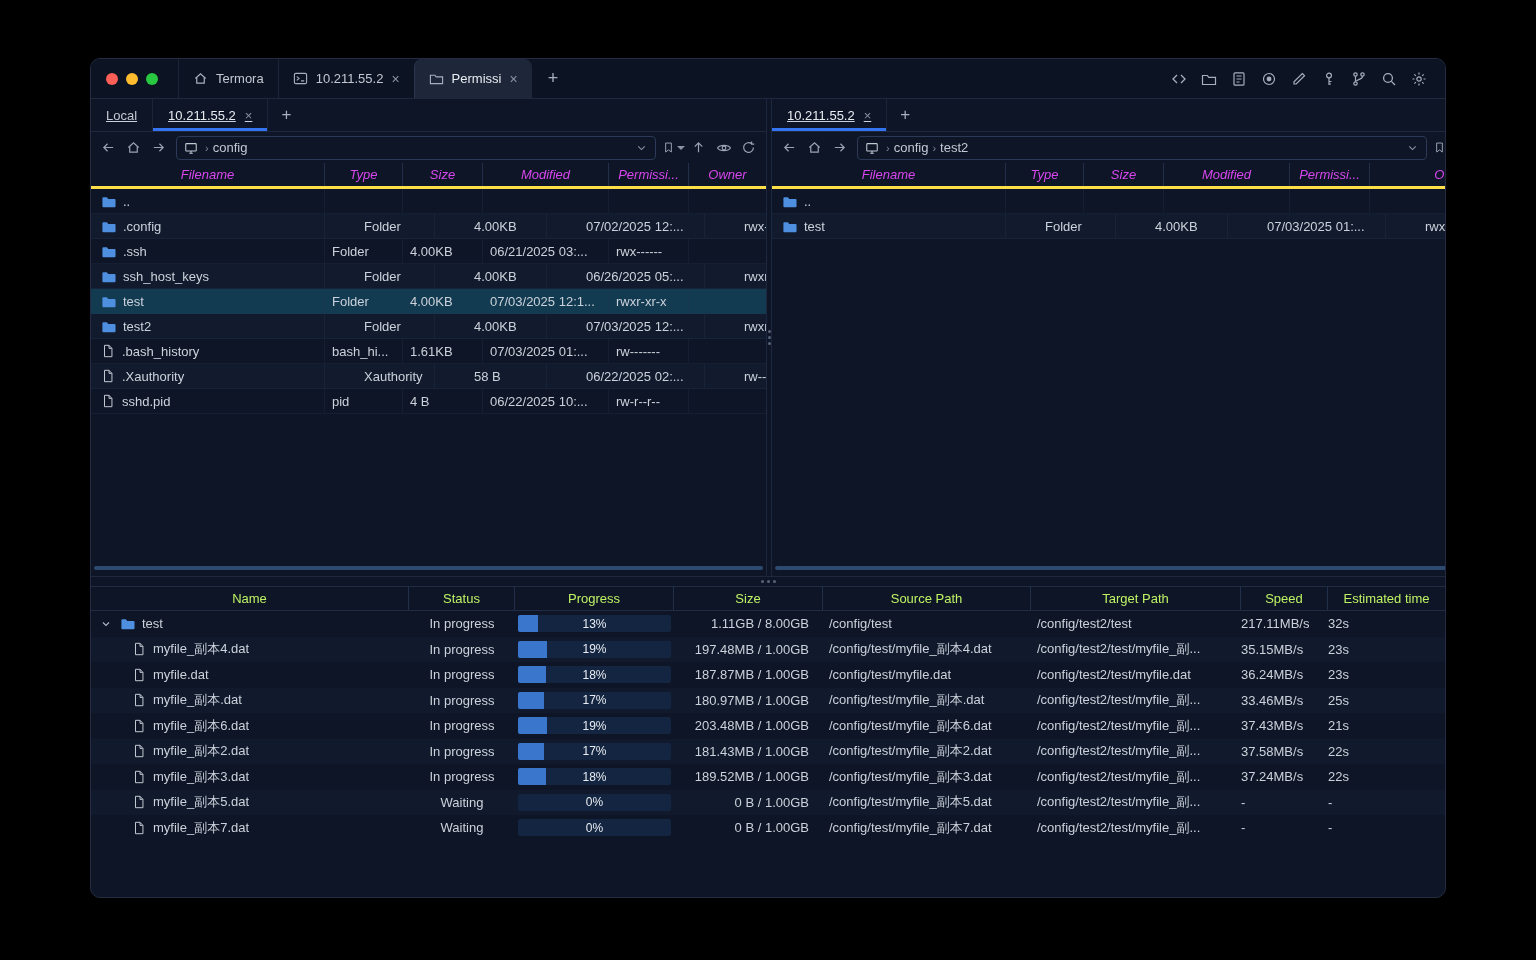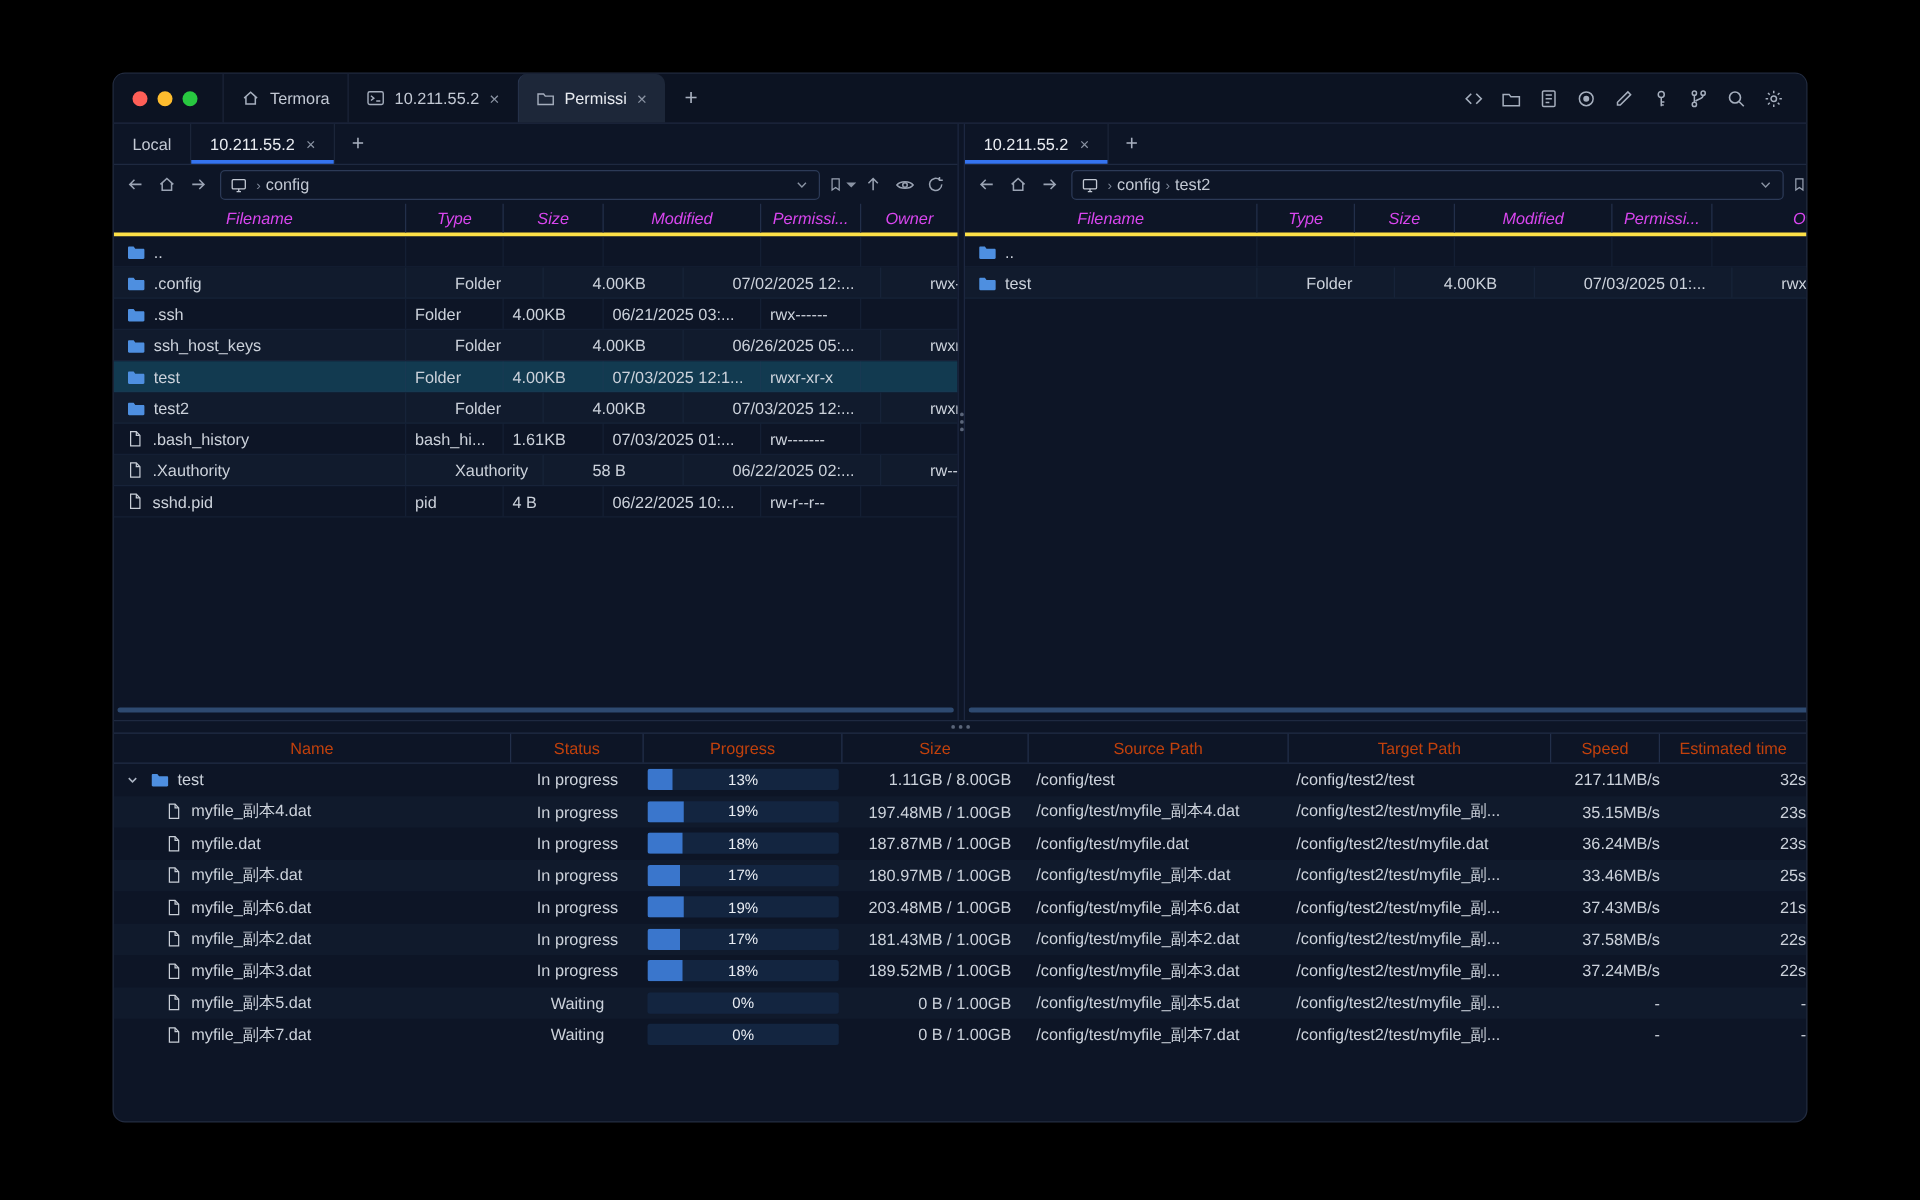--- a/index.html
+++ b/index.html
@@ -34,21 +34,21 @@
 
   
   .panels { flex:none; height:478px; display:flex; border-bottom:1px solid #1e2940; }
   .panel { width:675px; display:flex; flex-direction:column; position:relative; }
   .panel.right { width:auto; flex:1; }
   .vsplit { width:6px; flex:none; border-left:1px solid #1c2740; border-right:1px solid #1c2740;
             display:flex; flex-direction:column; align-items:center; justify-content:center; gap:3px; }
   .vsplit i, .hsplit i { width:3px; height:3px; border-radius:50%; background:#5a6579; }
 
   .ptabs { height:33px; flex:none; display:flex; align-items:stretch; border-bottom:1px solid #1e2940; }
-  .ptab-list { display:flex; }
+  .ptab-list { display:flex;text-decoration:underline; }
   .ptab { display:flex; align-items:center; gap:9px; padding:0 15px;
           border-right:1px solid #1b2539; position:relative; color:#c3c9d4; }
   .ptab[data-active="true"] { color:#e9ecf1; }
   .ptab[data-active="true"]::after { content:""; position:absolute; left:0; right:0; bottom:0;
           height:3px; background:var(--accent,#3574f0); }
   .ptab-close { color:#8a93a3; font-size:13px; }
   .ptab:not([data-closable="true"]) .ptab-close { display:none; }
   .ptab-add { display:flex; align-items:center; padding:0 13px; font-size:17px; color:#a8b0bf; }
 
   .ptoolbar { height:31px; flex:none; display:flex; align-items:center; padding:0 5px; color:#9aa3b3; }
@@ -73,37 +73,37 @@
   .fcell { padding-left:7px; white-space:nowrap; overflow:hidden; border-right:1px solid rgba(40,56,88,.28); height:100%; display:flex; align-items:center; }
   .fcell:last-child { border-right:none; }
   .c-name { display:flex; align-items:center; gap:7px; padding-left:10px; }
   .hscroll { position:absolute; left:3px; right:3px; bottom:6px; height:4px;
              background:#2e4a70; border-radius:2px; }
 
   
   .hsplit { height:9px; flex:none; display:flex; align-items:center; justify-content:center; gap:3px; }
   .transfer { flex:1; display:flex; flex-direction:column; min-height:0; }
   .tgrid { display:grid; grid-template-columns:318px 106px 159px 149px 208px 210px 87px 1fr; align-items:center; }
-  .ttable-head { height:25px; flex:none; border-top:1px solid #202c45; border-bottom:1px solid #202c45; color:#c2410c; }
+  .ttable-head { height:25px; flex:none; border-top:1px solid #202c45; border-bottom:1px solid #202c45; color:#bef264; }
   .trows { flex:1; overflow:hidden; }
   .trow { height:25.5px; }
   .trow.alt { background:#101a2c; }
   .t-name { display:flex; align-items:center; gap:7px; padding-left:8px; overflow:hidden; white-space:nowrap; }
   .trow[data-child="true"] .t-name { padding-left:41px; }
   .tchevron { display:none; color:#aab3c2; width:14px; justify-content:center; }
   .trow[data-expand="true"] .tchevron { display:flex; }
   .t-status { text-align:center; }
   .t-progress { padding:0 3px; }
   .pbar { position:relative; display:block; height:17px; background:#132540; border-radius:2px; overflow:hidden;padding-left:20px; }
   .pfill { position:absolute; left:0; top:0; bottom:0; width:0; background:var(--progress,#3a76cc); }
   .plabel { position:absolute; inset:0; display:flex; align-items:center; justify-content:center;
             font-size:12px; color:#e9edf3; }
   .t-size { text-align:right; padding-right:14px; white-space:nowrap; }
   .t-source, .t-target { padding-left:6px; white-space:nowrap; overflow:hidden; }
-  .t-speed, .t-eta { text-align:right; white-space:nowrap; }
+  .t-speed, .t-eta { text-align:left; white-space:nowrap; }
 </style>
 </head>
 <body>
 
 <div class="window">
 
   <div class="titlebar">
     <div class="traffic">
       <span class="tl red"></span>
       <span class="tl yellow"></span>

